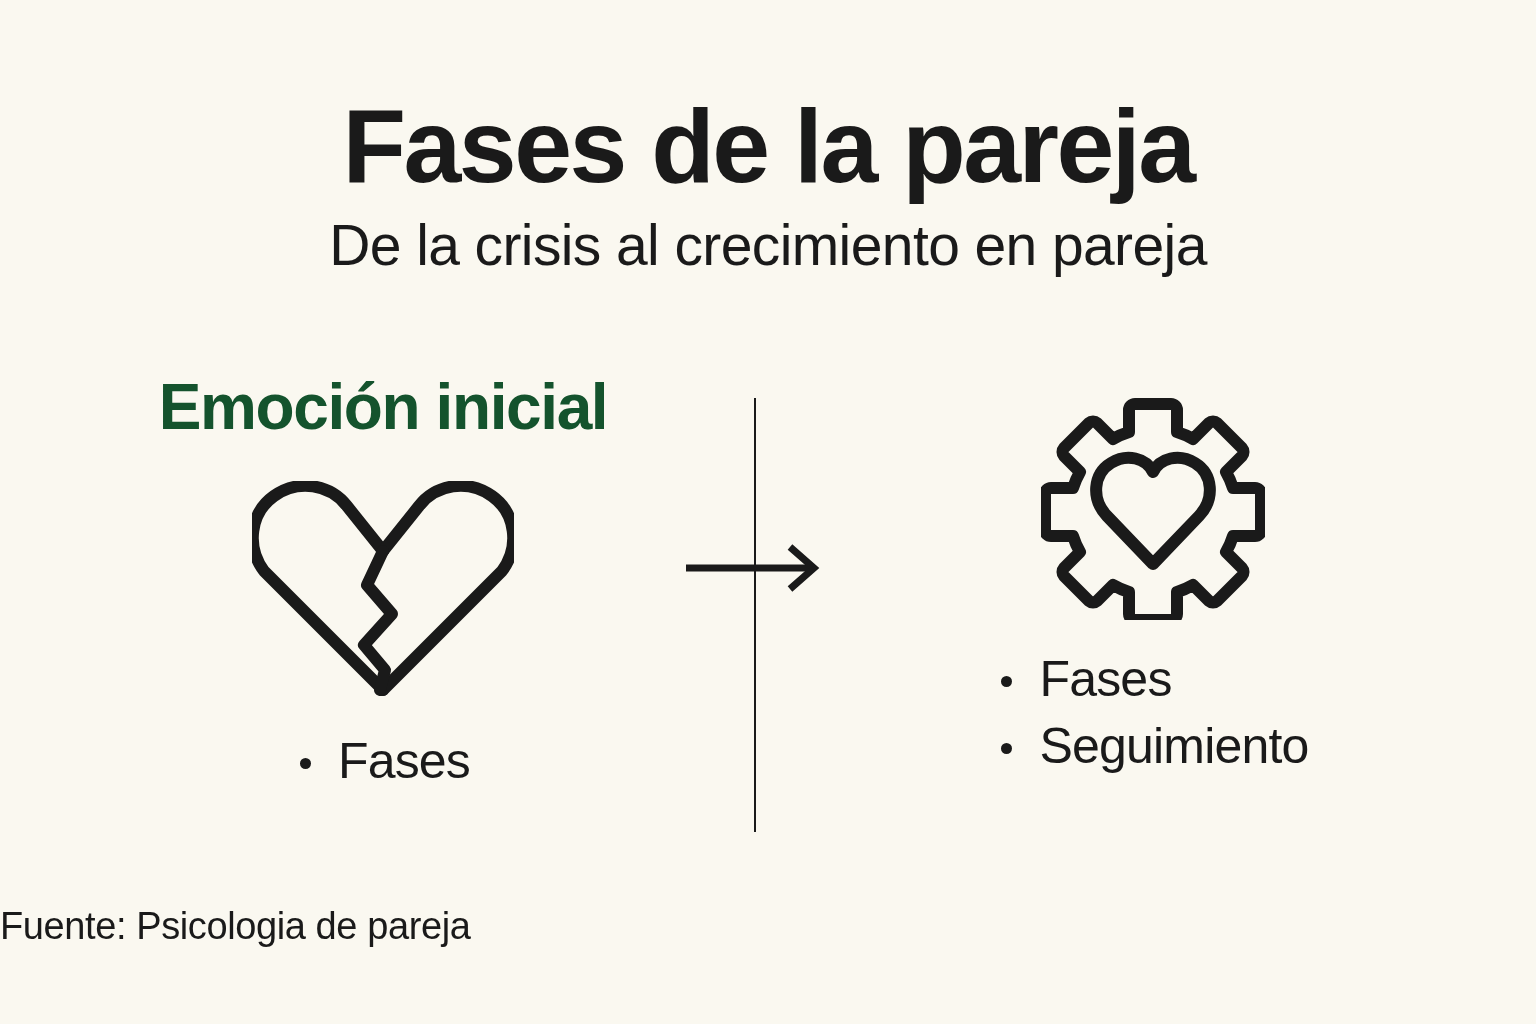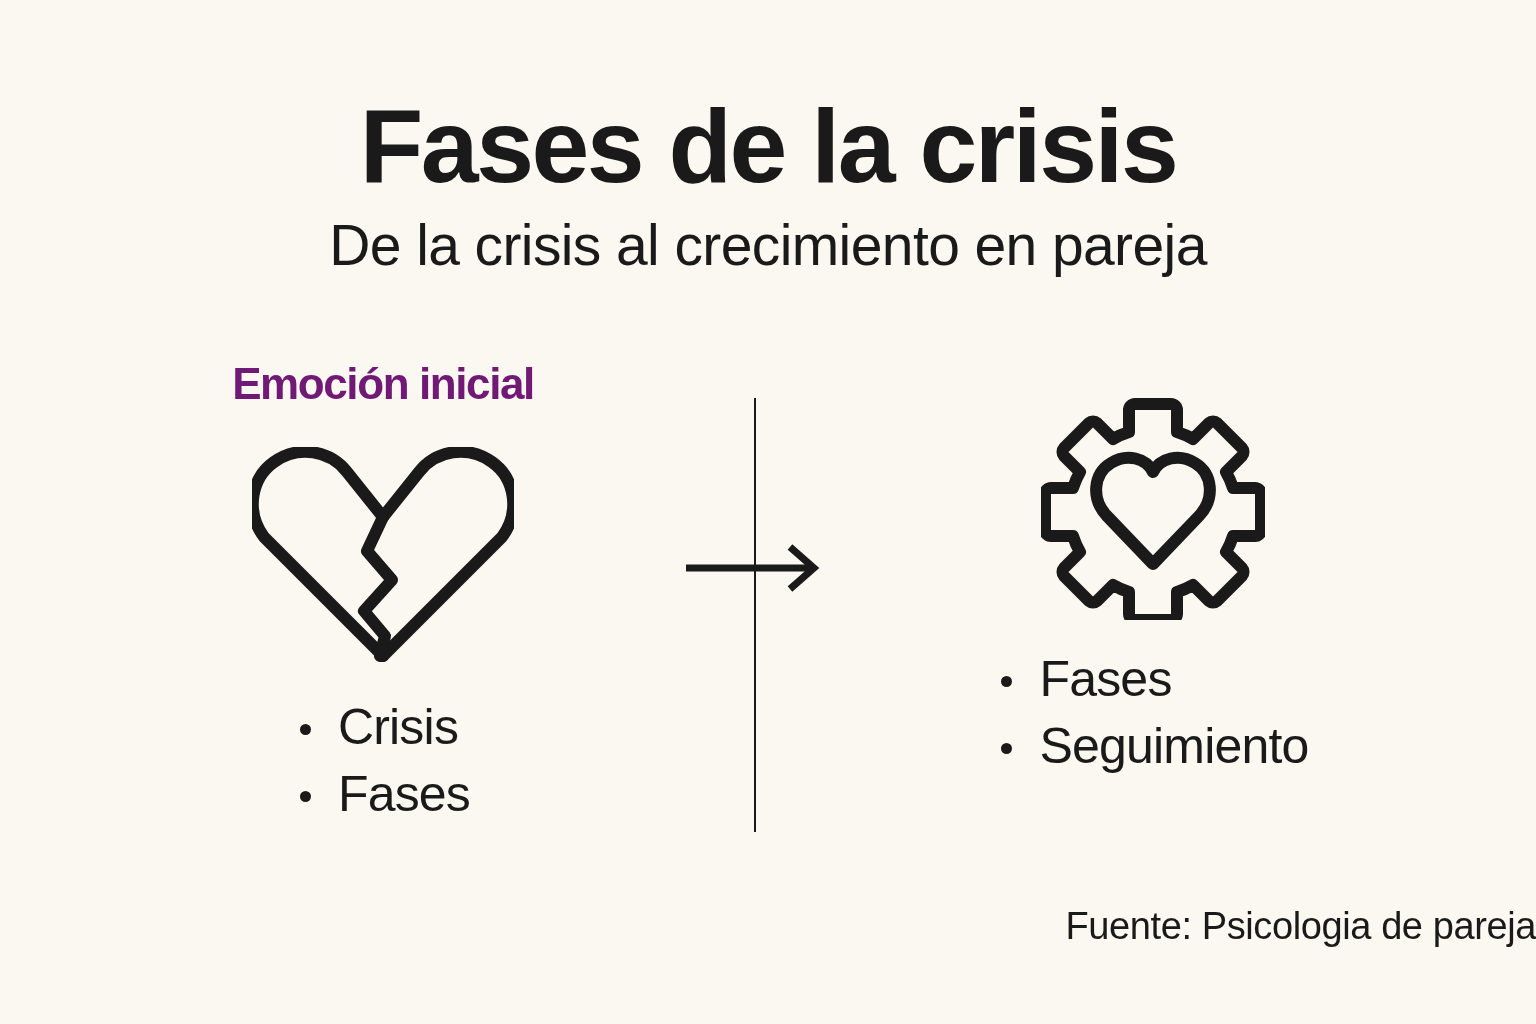--- a/index.html
+++ b/index.html
@@ -58,26 +58,26 @@
   .column {
     position: absolute;
     top: 0;
     width: 690px;
     text-align: center;
   }
   .column-left  { left: 38px; }
   .column-right { left: 808px; }
 
   .col-heading {
-    font-size: 44px;
+    font-size: 64px;
     font-weight: 700;
     letter-spacing: -1.4px;
     line-height: 1.1;
-    margin: 0;
-    color: #701a75;
+    margin: 12px;
+    color: #14532d;
     white-space: nowrap;
   }
 
   .icon-wrap {
     margin-top: 28px;
     height: 240px;
     display: flex;
     align-items: center;
     justify-content: center;
   }
@@ -128,34 +128,34 @@
     width: 140px;
     height: 52px;
   }
 
   
   .footer {
     position: absolute;
     left: 0;
     top: 905px;
     width: 1536px;
-    text-align: right;
+    text-align: left;
     font-size: 38px;
     font-weight: 400;
     letter-spacing: -0.4px;
     color: #1a1a1a;
   }
 </style>
 </head>
 <body>
 
 <div class="slide">
 
   <div class="header">
-    <h1 class="title">Fases de la crisis</h1>
+    <h1 class="title">Fases de la pareja</h1>
     <p class="subtitle">De la crisis al crecimiento en pareja</p>
   </div>
 
   <div class="columns">
 
     <div class="column column-left">
       <h2 class="col-heading">Emoción inicial</h2>
 
       <div class="icon-wrap">
         <svg width="262" height="218" viewBox="0 0 262 218" fill="none" aria-hidden="true">
@@ -164,21 +164,20 @@
 
           <path d="M131 209 L250 90 C268 66 264 32 240 15 C216 -2 184 3 167 25 L131 70" stroke="#1a1a1a" stroke-width="12" stroke-linejoin="round" stroke-linecap="round" fill="none"></path>
 
           <path d="M131 70 L115 104 L140 133 L112 164 L133 189 L128 209" stroke="#1a1a1a" stroke-width="12" stroke-linejoin="round" stroke-linecap="round" fill="none"></path>
 
           <path d="M131 70 L146 104 L170 133 L142 164 L160 189 L134 209" stroke="#1a1a1a" stroke-width="12" stroke-linejoin="round" stroke-linecap="round" fill="none" opacity="0"></path>
         </svg>
       </div>
 
       <ul class="bullets">
-        <li>Crisis</li>
         <li>Fases</li>
       </ul>
     </div>
 
     <div class="column column-right">
 
       <div class="icon-wrap">
         <svg width="224" height="224" viewBox="0 0 224 224" fill="none" aria-hidden="true">
 
           <path d="M94 8 h36 a6 6 0 0 1 6 6 v22 a78 78 0 0 1 16 7 l16 -16 a6 6 0 0 1 8 0 l25 25 a6 6 0 0 1 0 8 l-16 16 a78 78 0 0 1 7 16 h22 a6 6 0 0 1 6 6 v36 a6 6 0 0 1 -6 6 h-22 a78 78 0 0 1 -7 16 l16 16 a6 6 0 0 1 0 8 l-25 25 a6 6 0 0 1 -8 0 l-16 -16 a78 78 0 0 1 -16 7 v22 a6 6 0 0 1 -6 6 h-36 a6 6 0 0 1 -6 -6 v-22 a78 78 0 0 1 -16 -7 l-16 16 a6 6 0 0 1 -8 0 l-25 -25 a6 6 0 0 1 0 -8 l16 -16 a78 78 0 0 1 -7 -16 h-22 a6 6 0 0 1 -6 -6 v-36 a6 6 0 0 1 6 -6 h22 a78 78 0 0 1 7 -16 l-16 -16 a6 6 0 0 1 0 -8 l25 -25 a6 6 0 0 1 8 0 l16 16 a78 78 0 0 1 16 -7 v-22 a6 6 0 0 1 6 -6 z" stroke="#1a1a1a" stroke-width="12" stroke-linejoin="round" fill="none"></path>

